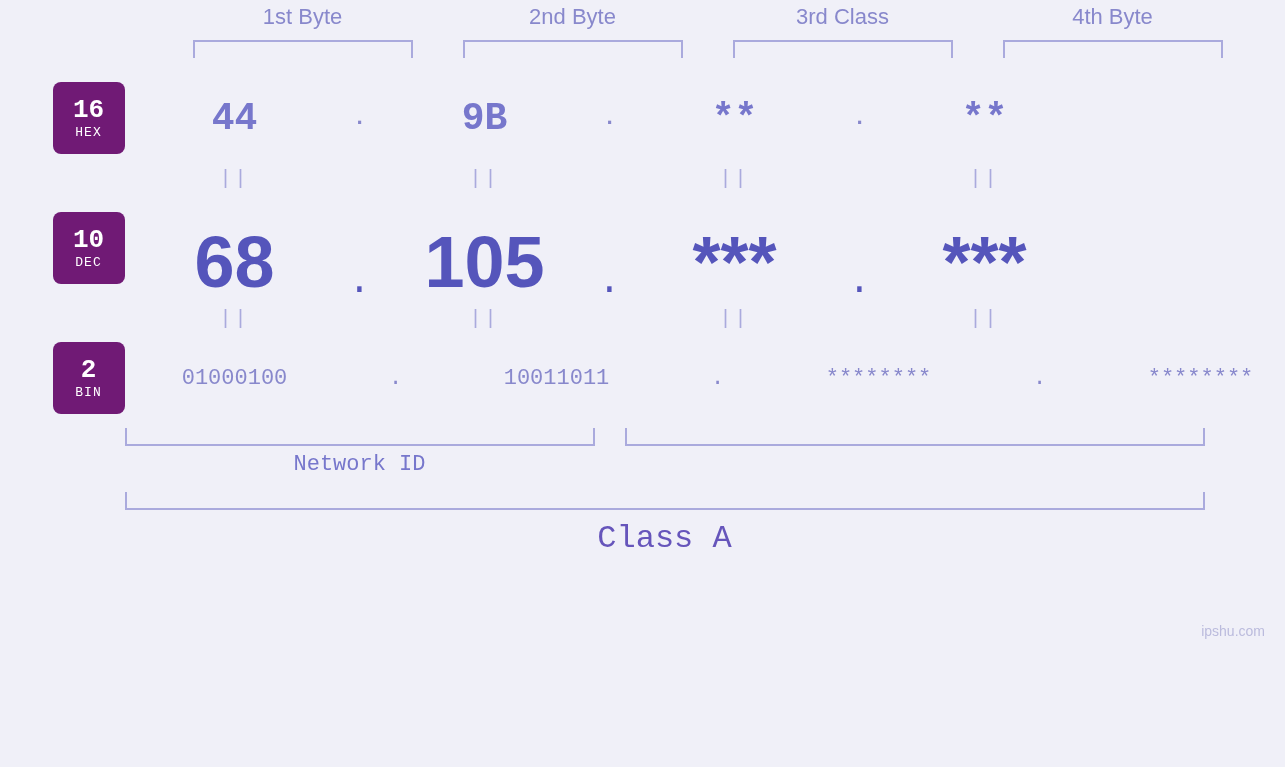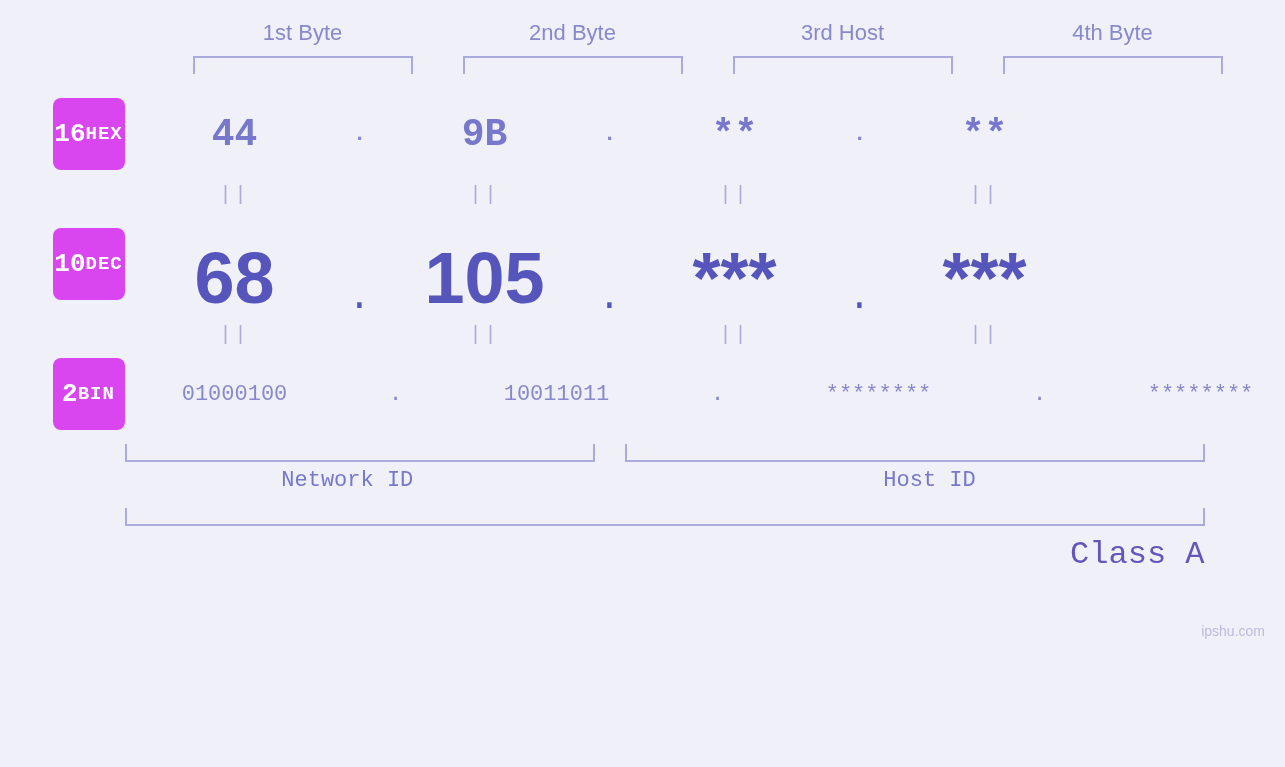--- a/index.html
+++ b/index.html
@@ -17,21 +17,21 @@
       position: relative;
     }
 
     .container {
       width: 1285px;
       height: 657px;
       position: relative;
       display: flex;
       flex-direction: column;
       align-items: center;
-      padding-top: 20px;
+      padding-top: 4px;
     }
 
     
     .byte-headers {
       display: flex;
       width: 1080px;
       margin-left: 130px;
       justify-content: space-around;
       margin-bottom: 10px;
     }
@@ -58,38 +58,39 @@
       width: 220px;
       height: 18px;
       border-top: 2px solid #aaaadd;
       border-left: 2px solid #aaaadd;
       border-right: 2px solid #aaaadd;
     }
 
     .badge {
       width: 72px;
       height: 72px;
-      background-color: #d946ef;
+      background-color: #701a75;
       border-radius: 8px;
       display: flex;
+      flex-direction: column;
       align-items: center;
       justify-content: center;
       color: white;
       margin-bottom: 0;
     }
 
     .badge-num {
       font-size: 26px;
       font-weight: bold;
       line-height: 1.1;
     }
 
     .badge-label {
-      font-size: 19px;
-      font-weight: bold;
+      font-size: 13px;
+      font-weight: normal;
       letter-spacing: 1px;
     }
 
     
     .data-row {
       display: flex;
       flex-direction: row;
       align-items: center;
       height: 90px;
     }
@@ -216,21 +217,21 @@
     .class-bracket-row {
       width: 1080px;
       margin-top: 15px;
       border-bottom: 2px solid #aaaadd;
       border-left: 2px solid #aaaadd;
       border-right: 2px solid #aaaadd;
       height: 18px;
     }
 
     .class-label {
-      text-align: right;
+      text-align: center;
       color: #6655bb;
       font-size: 32px;
       font-family: 'Courier New', Courier, monospace;
       margin-top: 10px;
       width: 1080px;
     }
 
     
     .watermark {
       position: absolute;
@@ -284,21 +285,21 @@
     }
   </style>
 </head>
 <body>
 
 <div class="container">
 
   <div class="byte-headers">
     <div class="byte-header">1st Byte</div>
     <div class="byte-header">2nd Byte</div>
-    <div class="byte-header">3rd Host</div>
+    <div class="byte-header">3rd Class</div>
     <div class="byte-header">4th Byte</div>
   </div>
 
   <div class="bracket-row">
     <div class="bracket"></div>
     <div class="bracket"></div>
     <div class="bracket"></div>
     <div class="bracket"></div>
   </div>
 
@@ -423,21 +424,20 @@
 
       <div class="bottom-brackets">
         <div class="network-bracket"></div>
         <div class="bracket-gap"></div>
         <div class="host-bracket"></div>
       </div>
 
       <div class="id-labels">
         <div class="network-id-label">Network ID</div>
         <div class="host-id-gap"></div>
-        <div class="host-id-label">Host ID</div>
       </div>
 
       <div class="class-bracket-row"></div>
 
       <div class="class-label">Class A</div>
 
     </div>
   </div>
 
   <div class="watermark">ipshu.com</div>

